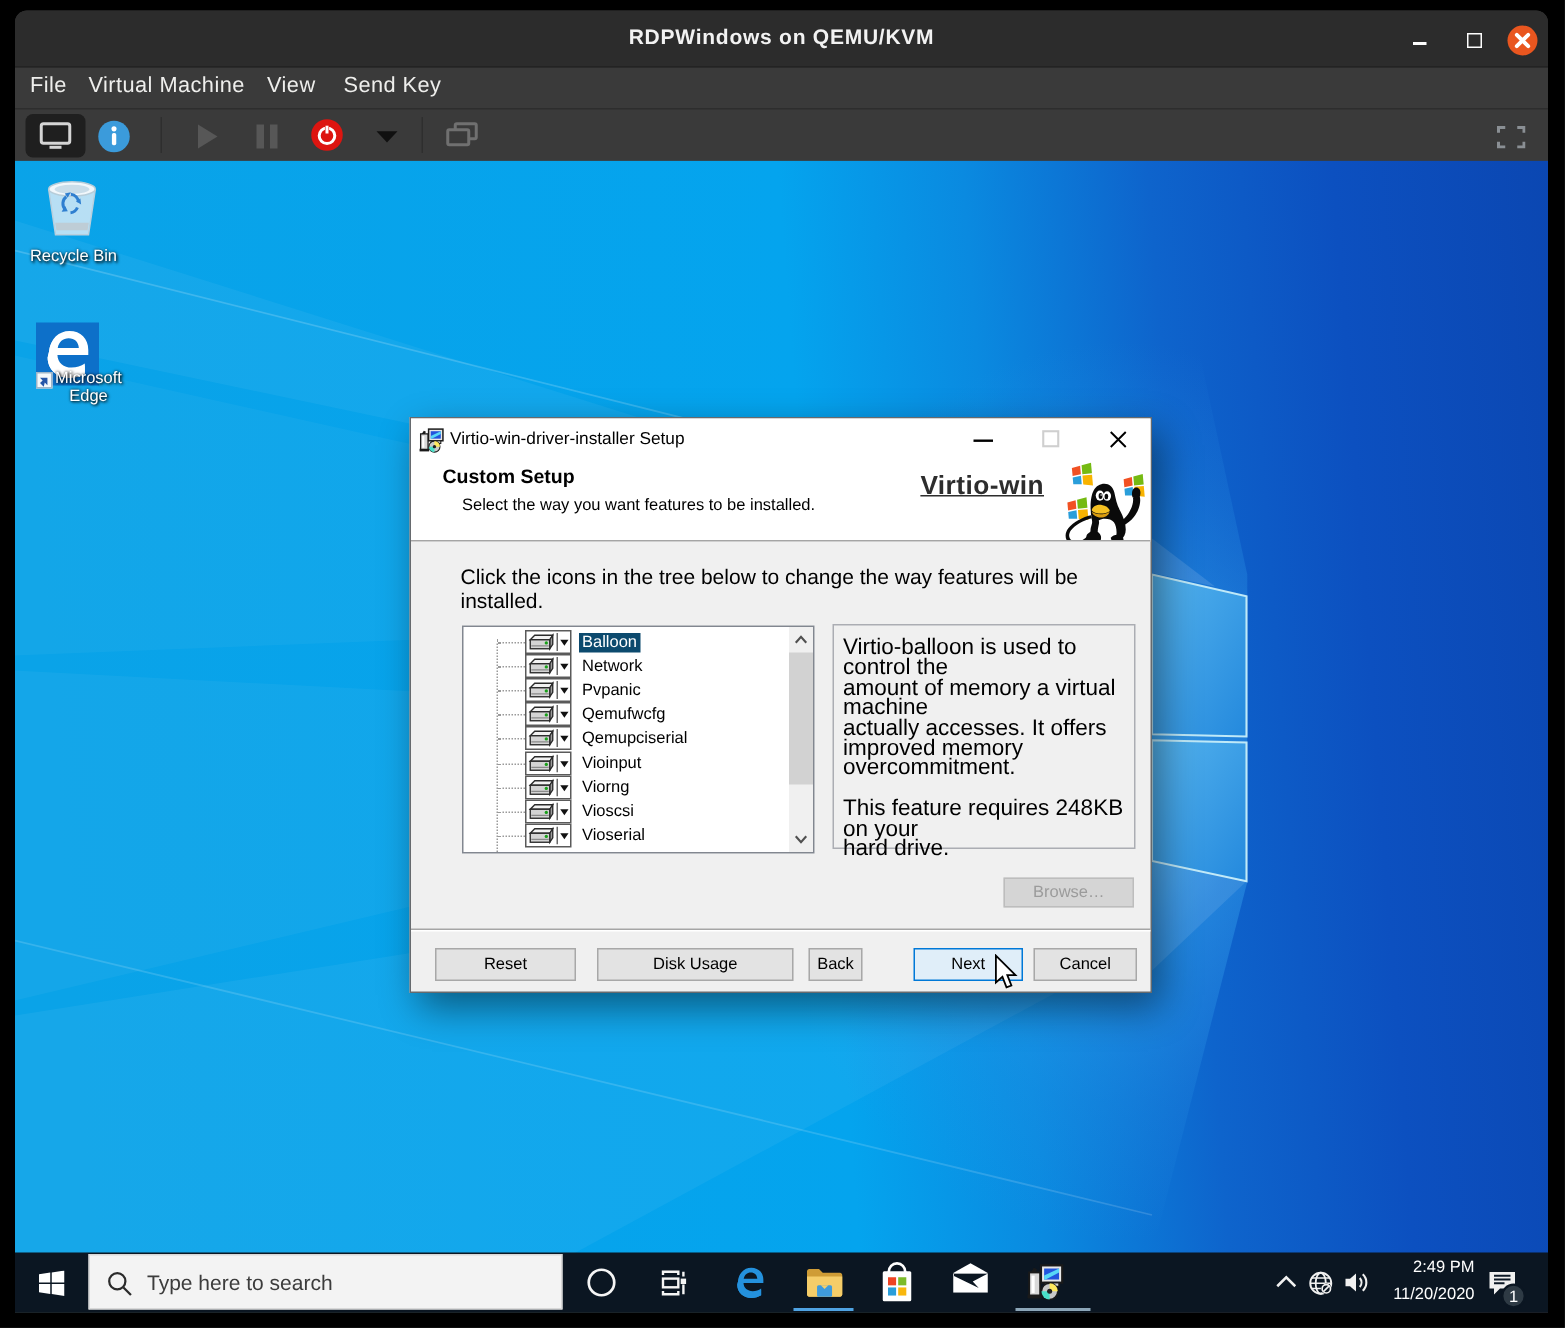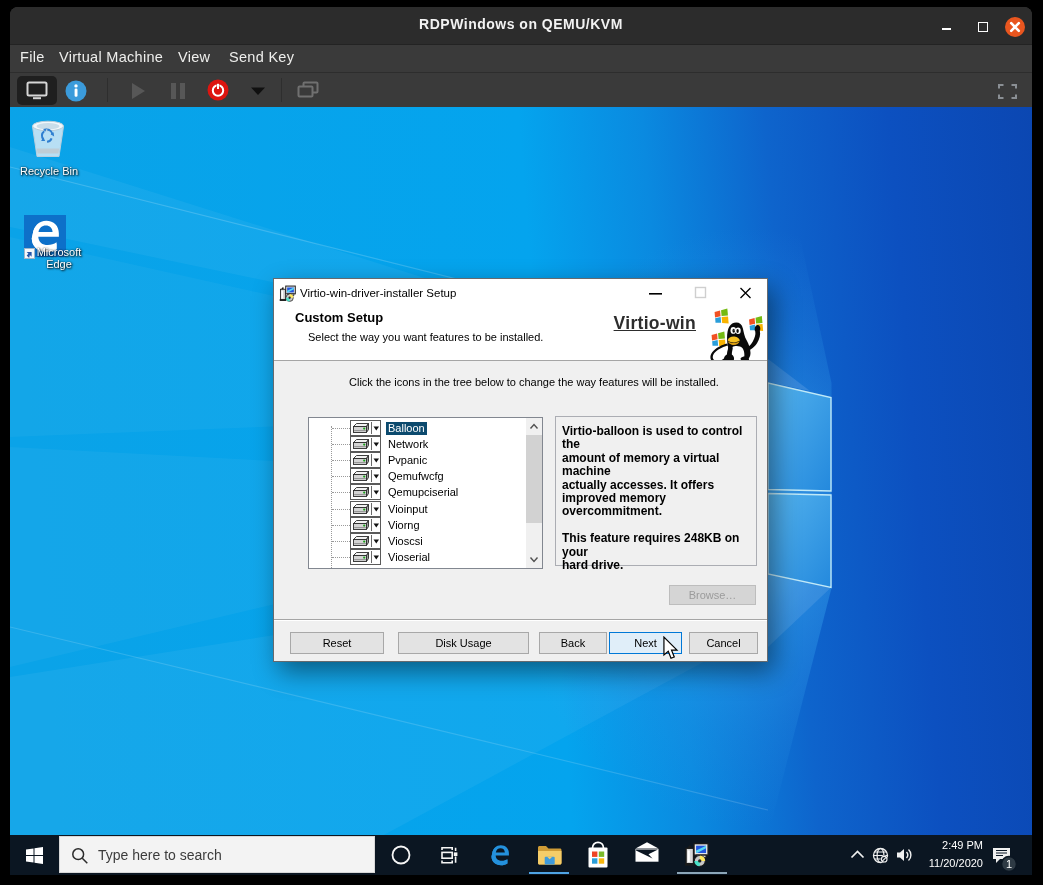--- a/index.html
+++ b/index.html
@@ -44,26 +44,26 @@
 #dialog { position:absolute; left:263px; top:171px; width:495px; height:384px;
   background:#f0f0f0; border:1px solid #666a6e; box-shadow:6px 10px 24px rgba(0,0,0,.45); }
 #dlghead { position:absolute; left:0; top:0; width:493px; height:82px; background:#fff;
   border-bottom:1px solid #a5a5a5; overflow:hidden; }
 #dlgtitle { position:absolute; left:26px; top:8px; font-size:11.5px; color:#000; }
 .dcap { position:absolute; top:0; width:45px; height:28px; }
 #dlg-custom { position:absolute; left:21px; top:31px; font-size:13px; font-weight:bold; color:#000; }
 #dlg-sub { position:absolute; left:34px; top:52px; font-size:11px; color:#000; }
 #virtiowin { position:absolute; right:71px; top:34px; font-size:17.5px; font-weight:bold;
   color:#2d2d2d; letter-spacing:.3px;text-decoration:underline; }
-#dlg-click { position:absolute; left:33px; top:97px; font-size:11px; color:#000;margin-left:42px; }
+#dlg-click { position:absolute; left:33px; top:97px; font-size:14px; color:#000; }
 #treebox { position:absolute; left:34px; top:138px; width:235px; height:152px;
   background:#fff; border:1px solid #828790; }
 #descbox { position:absolute; left:281px; top:137px; width:202px; height:150px;
-  background:#f0f0f0; border:1px solid #abadb3; font-size:12px; color:#000;
-  line-height:13.4px; padding:8px 6px 0 6px;font-weight:bold; }
+  background:#f0f0f0; border:1px solid #abadb3; font-size:15px; color:#000;
+  line-height:13.4px; padding:8px 6px 0 6px; }
 .treerow { position:absolute; left:0; height:16px; width:216px; }
 .drivebtn { position:absolute; left:41px; top:-1px; width:31px; height:16px; background:#fff;
   border:1px solid #5a5a5a; box-sizing:border-box; }
 .treelbl { position:absolute; left:77px; top:1px; font-size:11px; color:#000; padding:0 2px; line-height:13px; }
 .sel { background:#0c4a6e; color:#fff; }
 .vline { position:absolute; left:22px; width:0; border-left:1px dotted #9a9a9a; }
 .hstub { position:absolute; left:23px; width:18px; height:0; border-top:1px dotted #9a9a9a; }
 #scroll { position:absolute; right:0; top:0; width:16px; height:150px; background:#f0f0f0; }
 .winbtn { position:absolute; height:22px; background:#e3e3e3; border:1px solid #a8a8a8;
   font-size:11px; color:#000; text-align:center; line-height:20px; }
@@ -418,21 +418,21 @@
               <path d="M4.5 10.5 L8 6.5 L11.5 10.5" fill="none" stroke="#505050" stroke-width="1.4"></path>
               <path d="M4.5 139.5 L8 143.5 L11.5 139.5" fill="none" stroke="#505050" stroke-width="1.4"></path>
             </svg>
           </div>
         </div>
       <div id="descbox">Virtio-balloon is used to control the<br>amount of memory a virtual machine<br>actually accesses. It offers<br>improved memory overcommitment.<br><br>This feature requires 248KB on your<br>hard drive.</div>
       <div class="winbtn" id="browsebtn">Browse…</div>
       <div id="btnrow-sep"></div>
       <div class="winbtn" style="left:16px;top:353px;width:94px">Reset</div>
       <div class="winbtn" style="left:124px;top:353px;width:131px">Disk Usage</div>
-      <div class="winbtn" style="left:265px;top:353px;width:68px">Back</div>
+      <div class="winbtn" style="left:265px;top:353px;width:36px">Back</div>
       <div class="winbtn" style="left:335px;top:353px;width:73px;background:#e0eef9;border:1px solid #0078d7">Next</div>
       <div class="winbtn" style="left:415px;top:353px;width:69px">Cancel</div>
     </div>
 
     <svg style="position:absolute;left:652px;top:529px;z-index:60" width="18" height="25" viewBox="0 0 16 23">
       <path d="M1.5 1 L1.5 17.5 L5.5 14 L8 20.5 L11 19.3 L8.5 13 L13.5 13 Z" fill="#fff" stroke="#000" stroke-width="1.1"></path>
     </svg>
 
     <div id="taskbar">
       <svg style="position:absolute;left:16px;top:12px" width="17" height="17" viewBox="0 0 17 17">

